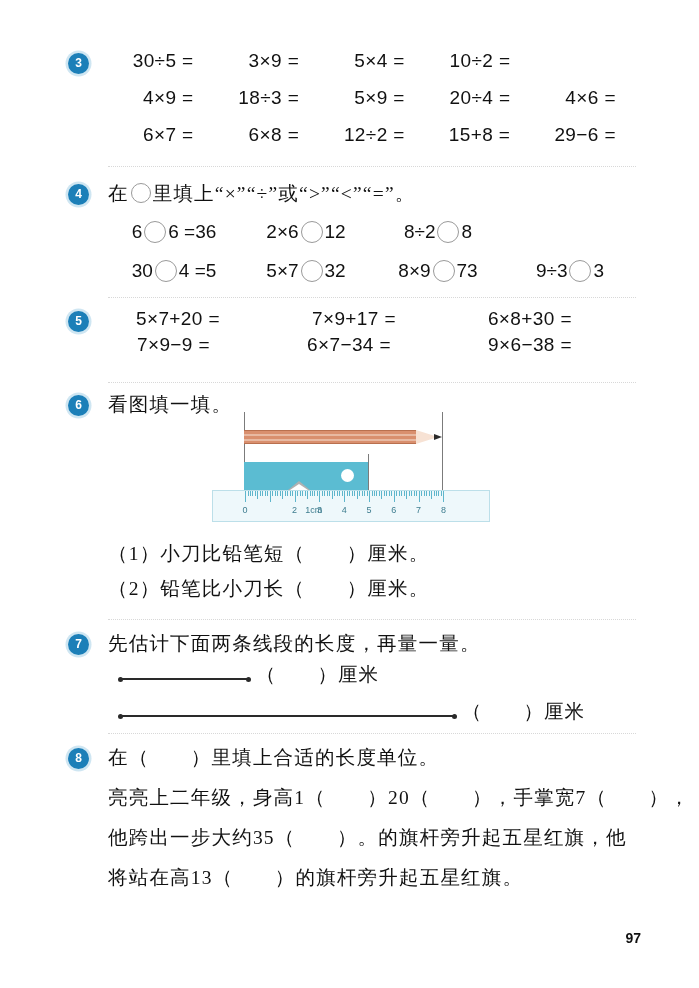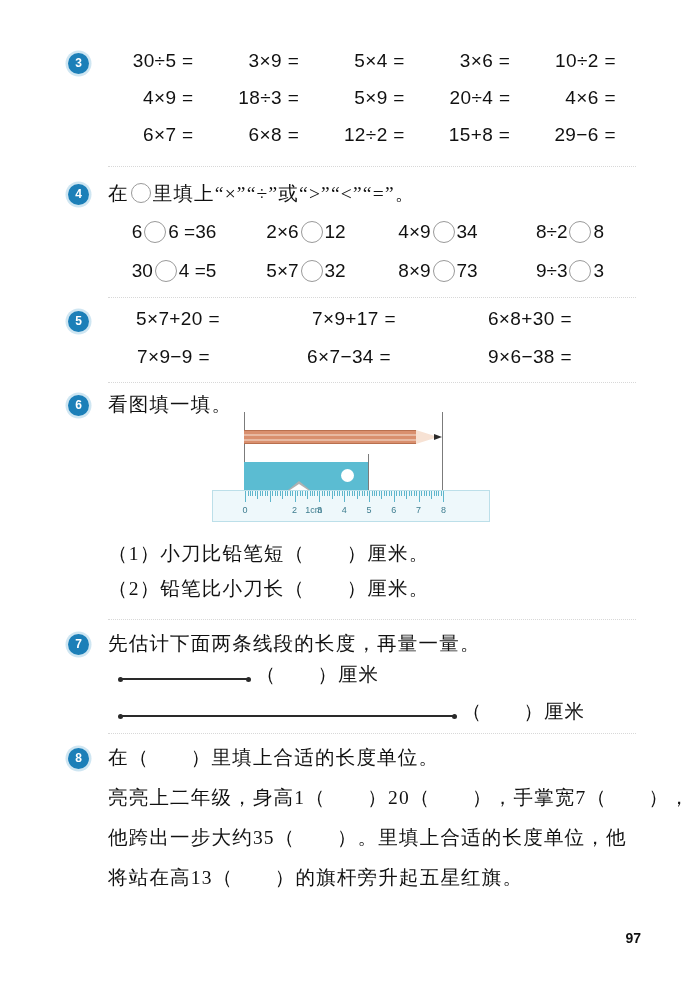--- a/index.html
+++ b/index.html
@@ -268,21 +268,20 @@
 </head>
 <body>
 
 <div class="page">
 
   <div class="badge" style="top:53px;">3</div>
   <div class="calcrow cols5" style="top:50px;">
     <div class="cell">30÷5 =</div>
     <div class="cell">3×9 =</div>
     <div class="cell">5×4 =</div>
-    <div class="cell">3×6 =</div>
     <div class="cell">10÷2 =</div>
   </div>
   <div class="calcrow cols5" style="top:87px;">
     <div class="cell">4×9 =</div>
     <div class="cell">18÷3 =</div>
     <div class="cell">5×9 =</div>
     <div class="cell">20÷4 =</div>
     <div class="cell">4×6 =</div>
   </div>
   <div class="calcrow cols5" style="top:124px;">
@@ -303,25 +302,20 @@
         <span>6</span>
         <span class="circ"></span>
         <span>6 =36</span>
       </div>
     <div class="ccell">
         <span>2×6</span>
         <span class="circ"></span>
         <span>12</span>
       </div>
     <div class="ccell">
-        <span>4×9</span>
-        <span class="circ"></span>
-        <span>34</span>
-      </div>
-    <div class="ccell">
         <span>8÷2</span>
         <span class="circ"></span>
         <span>8</span>
       </div>
   </div>
   <div class="circrow" style="top:253px;">
     <div class="ccell">
         <span>30</span>
         <span class="circ"></span>
         <span>4 =5</span>
@@ -344,21 +338,21 @@
   </div>
 
   <div class="rule" style="top:297px;"></div>
 
   <div class="badge" style="top:311px;">5</div>
   <div class="calcrow cols3" style="top:308px;">
     <div class="cell">5×7+20 =</div>
     <div class="cell">7×9+17 =</div>
     <div class="cell">6×8+30 =</div>
   </div>
-  <div class="calcrow cols3" style="top:346px;gap:15px;">
+  <div class="calcrow cols3" style="top:334px;gap:15px;">
     <div class="cell">7×9−9 =</div>
     <div class="cell">6×7−34 =</div>
     <div class="cell">9×6−38 =</div>
   </div>
 
   <div class="rule" style="top:382px;"></div>
 
   <div class="badge" style="top:395px;">6</div>
   <div class="prompt" style="top:391px;">看图填一填。</div>
 
@@ -495,18 +489,18 @@
   <div class="segdot" style="left:118px; top:714px;"></div>
   <div class="seg" style="left:120px; top:715px; width:335px;"></div>
   <div class="segdot" style="left:452px; top:714px;"></div>
   <div class="segtext" style="left:462px; top:698px;">（　　）厘米</div>
 
   <div class="rule" style="top:733px;"></div>
 
   <div class="badge" style="top:748px;">8</div>
   <div class="prompt" style="top:744px;">在（　　）里填上合适的长度单位。</div>
   <div class="prompt" style="top:784px;">亮亮上二年级，身高1（　　）20（　　），手掌宽7（　　），</div>
-  <div class="prompt" style="top:824px;">他跨出一步大约35（　　）。里填上合适的长度单位，他</div>
+  <div class="prompt" style="top:824px;">他跨出一步大约35（　　）。的旗杆旁升起五星红旗，他</div>
   <div class="prompt" style="top:864px;">将站在高13（　　）的旗杆旁升起五星红旗。</div>
 
   <div class="pagenum">97</div>
 
 </div>
 
 </body></html>

